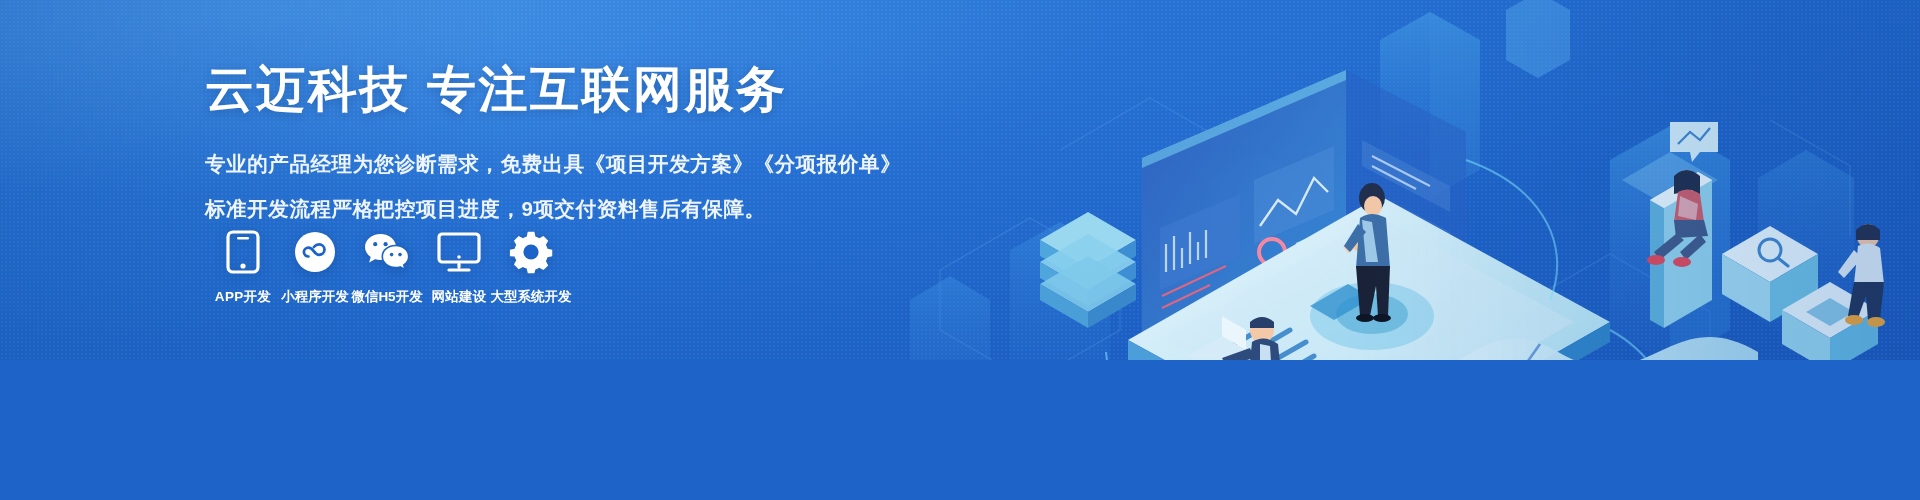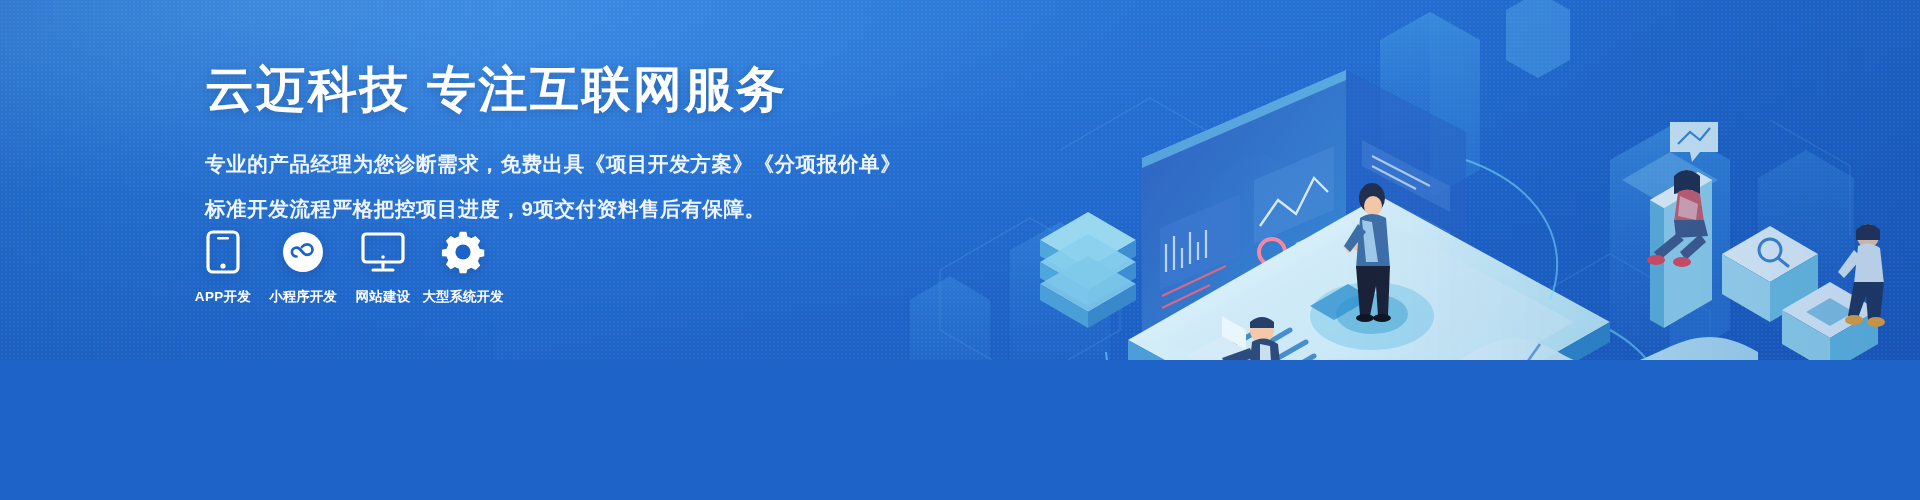--- a/index.html
+++ b/index.html
@@ -33,23 +33,23 @@
     letter-spacing:2.5px;margin:0 0 30px 0;white-space:nowrap;
     text-shadow:0 2px 10px rgba(6,40,100,.28);
   }
   .sub{
     font-size:20.5px;line-height:1.62;color:#eef5ff;
     letter-spacing:.6px;margin:0;white-space:nowrap;font-weight:700;
   }
   .sub + .sub{margin-top:12px;}
 
   
-  .icons{position:absolute;left:188px;top:228px;display:flex;align-items:flex-end;}
+  .icons{position:absolute;left:208px;top:228px;display:flex;align-items:flex-end;}
   .ic-item{width:70px;display:flex;flex-direction:column;align-items:center;}
-  .ic-item + .ic-item{margin-left:10px;}
+  .ic-item + .ic-item{margin-left:2px;}
   .ic-glyph{height:48px;display:flex;align-items:center;justify-content:center;}
   .ic-glyph svg{display:block;filter:drop-shadow(0 2px 6px rgba(5,38,95,.25));}
   .ic-label{
     margin-top:12px;font-size:13.5px;color:#ffffff;white-space:nowrap;
     font-weight:700;letter-spacing:.3px;
   }
   .w-2 .ic-label,.w-3 .ic-label,.w-5 .ic-label{letter-spacing:0;}
 
   
   .art{position:absolute;right:0;top:0;width:1010px;height:500px;}
@@ -392,20 +392,35 @@
       <span class="ic-glyph">
         <svg width="42" height="42" viewBox="0 0 42 42" fill="none">
           <circle cx="21" cy="21" r="20" fill="#fff"></circle>
           <path d="M14.5 25.5c-2.6 0-4.6-2-4.6-4.4s2-4.4 4.6-4.4c2.2 0 3.6 1.3 5 3.2
                    1.6 2.2 3 3.9 5.6 3.9 3 0 5.4-2.3 5.4-5.2s-2.4-5.2-5.4-5.2c-2.2 0-3.9 1-5.2 2.6" stroke="#1c63c9" stroke-width="2.7" stroke-linecap="round" fill="none"></path>
         </svg>
       </span>
       <span class="ic-label">小程序开发</span>
     </div>
 
+    <div class="ic-item w-3">
+      <span class="ic-glyph">
+        <svg width="48" height="42" viewBox="0 0 48 42" fill="none">
+          <path d="M17.5 3C8.9 3 2 8.8 2 16c0 4 2.2 7.6 5.7 10l-1.6 5.4 5.9-3.1
+                   c1.7.5 3.6.7 5.5.7 8.6 0 15.5-5.8 15.5-13S26.1 3 17.5 3Z" fill="#fff"></path>
+          <circle cx="12.2" cy="13.2" r="2.1" fill="#1c63c9"></circle>
+          <circle cx="22.6" cy="13.2" r="2.1" fill="#1c63c9"></circle>
+          <path d="M32.5 14.5c-7.3 0-13.2 4.9-13.2 11s5.9 11 13.2 11c1.6 0 3.2-.2 4.6-.6
+                   l5 2.6-1.3-4.5c3-2 4.9-5.1 4.9-8.5 0-6.1-5.9-11-13.2-11Z" fill="#fff" stroke="#1c63c9" stroke-width="1.6"></path>
+          <circle cx="28.6" cy="23.6" r="1.8" fill="#1c63c9"></circle>
+          <circle cx="37" cy="23.6" r="1.8" fill="#1c63c9"></circle>
+        </svg>
+      </span>
+      <span class="ic-label">微信H5开发</span>
+    </div>
 
     <div class="ic-item w-4">
       <span class="ic-glyph">
         <svg width="44" height="40" viewBox="0 0 44 40" fill="none">
           <rect x="2" y="2" width="40" height="28" rx="3.2" stroke="#fff" stroke-width="3.2"></rect>
           <circle cx="22" cy="25" r="1.8" fill="#fff"></circle>
           <path d="M22 32v3M12 38h20" stroke="#fff" stroke-width="3.2" stroke-linecap="round"></path>
         </svg>
       </span>
       <span class="ic-label">网站建设</span>

